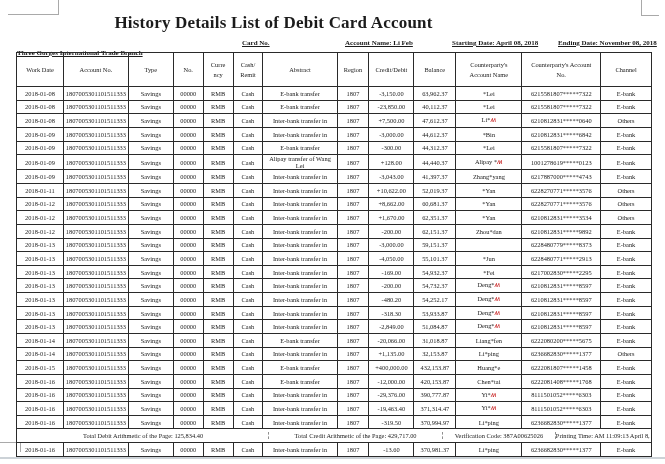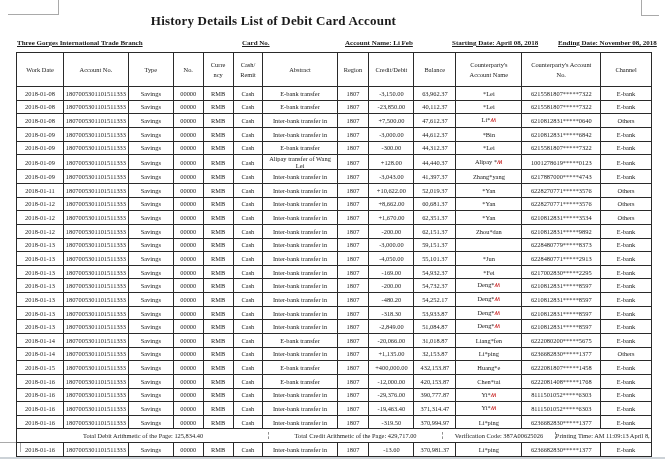--- a/index.html
+++ b/index.html
@@ -2,23 +2,23 @@
 <html><head>
 <meta charset="utf-8">
 <style>
   html,body{margin:0;padding:0;width:665px;height:464px;background:#ffffff;overflow:hidden;}
   body{font-family:"Liberation Serif","DejaVu Serif",serif;color:#1b1b1b;position:relative;}
   .corner{position:absolute;}
   #corner-tl{left:8px;top:0;width:50px;height:14px;border-bottom:1px solid #a9a9a9;border-right:1px solid #a9a9a9;}
   #corner-tr{left:641px;top:0;width:17px;height:15px;border-bottom:1px solid #a9a9a9;border-left:1px solid #a9a9a9;}
   #corner-bl{left:0;top:442px;width:20px;height:9px;border-top:1px solid #a9a9a9;border-right:1px solid #a9a9a9;}
   #page-bottom-line{position:absolute;left:0;top:457px;width:665px;height:2px;background:#ccd2d7;}
-  #title{position:absolute;left:0;top:13px;width:547px;text-align:center;font-size:13px;font-weight:bold;letter-spacing:.2px;}
+  #title{position:absolute;left:0;top:13px;width:547px;text-align:center;font-size:17px;font-weight:bold;letter-spacing:.2px;}
   .meta{position:absolute;top:39px;font-size:7px;font-weight:bold;text-decoration:underline;white-space:nowrap;}
-  #meta-branch{left:17px;}
+  #meta-branch{left:17px;margin-top:10px;}
   #meta-card{left:198px;margin-left:44px;}
   #meta-account{left:345px;}
   #meta-start{left:452px;}
   #meta-end{left:558px;}
   table#grid{position:absolute;left:16px;top:52px;width:636px;border-collapse:collapse;table-layout:fixed;border:1.5px solid #1a1a1a;}
   #grid th,#grid td{border:1px solid #2a2a2a;font-size:6.4px;font-weight:normal;text-align:center;vertical-align:middle;padding:0 1px;overflow:hidden;}
   #grid th{height:33px;white-space:pre-line;line-height:1.5;}
   #grid td{height:12.65px;white-space:nowrap;line-height:1.1;}
   #grid td.c-abs{white-space:normal;}
   .red{color:#c41212;font-style:italic;font-family:"DejaVu Sans",sans-serif;font-size:7px;}

